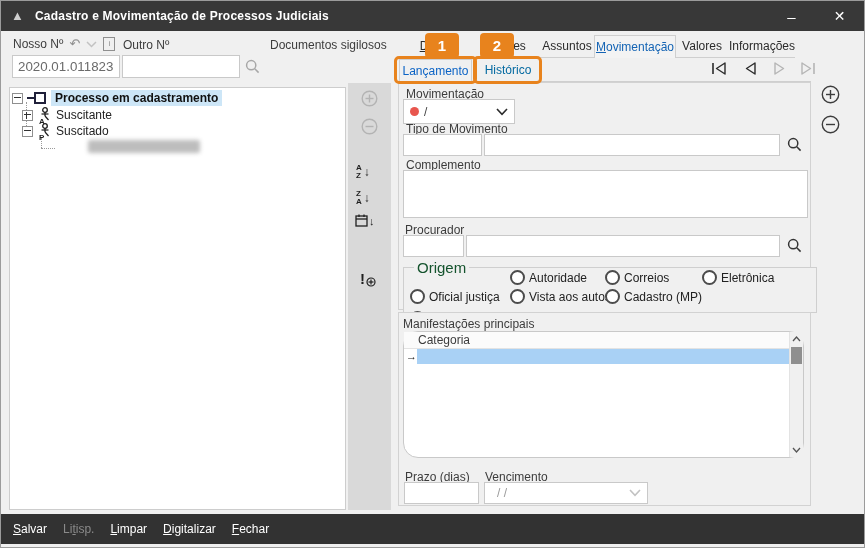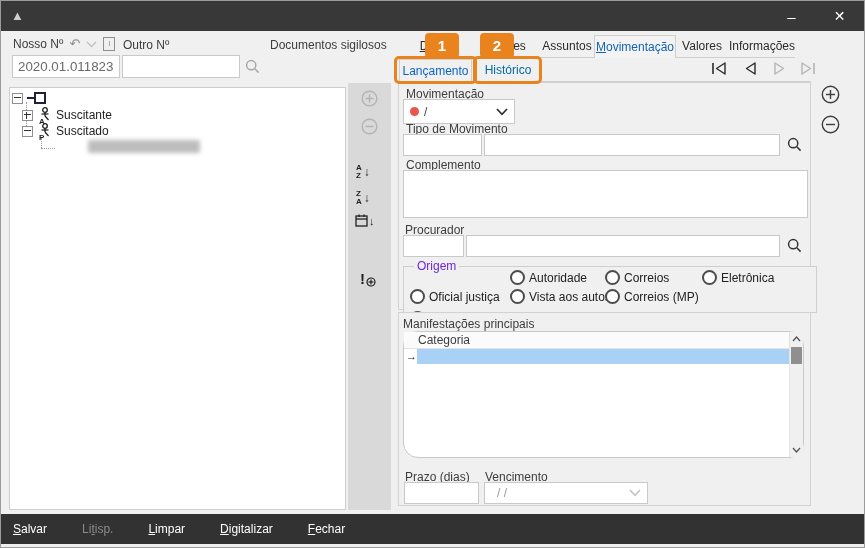--- a/index.html
+++ b/index.html
@@ -58,50 +58,51 @@
   .dothline{border-top:1px dotted #9a9a9a;height:0;}
   .blurname{background:#bdbdbd;border-radius:2px;filter:blur(2px);}
 
   
   .sicon{position:absolute;color:#1f1f1f;display:flex;align-items:center;}
   .sortletters{display:flex;flex-direction:column;font-size:8px;font-weight:bold;line-height:8px;}
 
   
   .redo-dot{width:9px;height:9px;border-radius:50%;background:#e8564e;flex:none;margin-right:5px;}
   fieldset.origem{position:absolute;border:1px solid #cfcfcf;margin:0;padding:2px 4px;background:#f0f0f0;}
-  fieldset.origem legend{font-size:12px;color:#6d28d9;padding:0 3px;margin-left:6px;}
+  fieldset.origem legend{font-size:15px;color:#14532d;padding:0 3px;margin-left:6px;}
   .radio-item{position:absolute;display:flex;align-items:center;gap:4px;color:#222;}
   .radio{width:11px;height:11px;border:2px solid #4c4c4c;border-radius:50%;background:#fff;flex:none;}
 
   
   .grid{background:#fff;border:1px solid #c9c9c9;}
   .grid-header{height:16px;line-height:16px;padding-left:14px;color:#3c3c3c;background:#fbfbfb;
     border-bottom:1px solid #e3e3e3;}
   .grid-selrow{position:absolute;background:#a9d1f5;}
   .rowmarker{position:absolute;font-size:11px;color:#111;line-height:15px;}
   .vscroll{position:absolute;right:0;top:0;bottom:0;width:13px;background:#f0f0f0;border-left:1px solid #e3e3e3;}
   .vthumb{position:absolute;left:1px;width:11px;background:#8f8f8f;}
   .scroll-arrow{position:absolute;left:0;width:13px;height:14px;display:flex;align-items:center;justify-content:center;color:#555;}
 
   
   .footer{left:0;top:513px;width:865px;height:30px;background:#323232;color:#fff;
-    display:flex;align-items:center;gap:35px;padding-left:12px;}
+    display:flex;align-items:center;gap:16px;padding-left:12px;}
   .footer .item{cursor:default;}
   .footer .item.disabled{color:#8a8a8a;}
   .bstrip{left:0;top:543px;width:865px;height:5px;background:#f0f0f0;}
 
   svg{display:block;}
 </style>
 </head>
 <body>
 
 <div class="window">
 
   <div class="abs titlebar">
     <span class="app-icon">▲</span>
+    <span class="title-text">Cadastro e Movimentação de Processos Judiciais</span>
   </div>
   <div class="win-btn btn-min">–</div>
   <div class="win-btn btn-close">✕</div>
 
   <div class="abs hdr-icons" style="left:12px;top:36px;">
     <span class="lbl">Nosso Nº</span>
     <span style="font-size:13px;line-height:12px;">↶</span>
     <span>
       <svg width="11" height="7" viewBox="0 0 11 7">
           <polyline points="1,1 5.5,5.5 10,1" fill="none" stroke="#c2c2c2" stroke-width="1.5"></polyline>
@@ -177,20 +178,21 @@
   <div class="abs tree-panel"></div>
 
   <div class="abs tnode" style="left:11px;top:89px;height:16px;">
     <span class="expander"></span>
     <span style="margin:0 4px 0 4px;">
       <svg width="20" height="12" viewBox="0 0 20 12">
           <rect x="0" y="5" width="7" height="2" fill="#20203a"></rect>
           <rect x="8" y="1" width="10" height="10" fill="none" stroke="#20203a" stroke-width="2"></rect>
         </svg>
     </span>
+    <span class="tree-root-label">Processo em cadastramento</span>
   </div>
 
   <div class="abs dotline" style="left:25px;top:101px;height:30px;"></div>
 
   <div class="abs tnode" style="left:21px;top:106px;height:16px;">
     <span class="expander plus"></span>
     <span style="margin:0 5px 0 5px;">
       <svg width="13" height="17" viewBox="0 0 13 17">
         <circle cx="7" cy="3" r="2.3" fill="none" stroke="#1c1c1c" stroke-width="1.3"></circle>
         <line x1="7" y1="5.5" x2="7" y2="9" stroke="#1c1c1c" stroke-width="1.3"></line>
@@ -338,21 +340,21 @@
   <span class="radio-item" style="left:409px;top:288px;">
     <span class="radio"></span>
       <span>Oficial justiça</span>
     </span>
   <span class="radio-item" style="left:509px;top:288px;">
     <span class="radio"></span>
       <span>Vista aos autos</span>
     </span>
   <span class="radio-item" style="left:604px;top:288px;">
     <span class="radio"></span>
-      <span>Correios (MP)</span>
+      <span>Cadastro (MP)</span>
     </span>
 
   <div class="abs panel" style="left:397px;top:311px;width:413px;height:194px;"></div>
   <span class="abs lbl" style="left:402px;top:316px;">Manifestações principais</span>
 
   <div class="abs grid" style="left:402px;top:330px;width:401px;height:127px;border-radius:15px;">
     <div class="grid-header">Categoria</div>
     <span class="rowmarker" style="left:2px;top:17px;">→</span>
     <div class="grid-selrow" style="left:13px;top:17px;right:14px;height:15px;"></div>
     <div class="vscroll">

